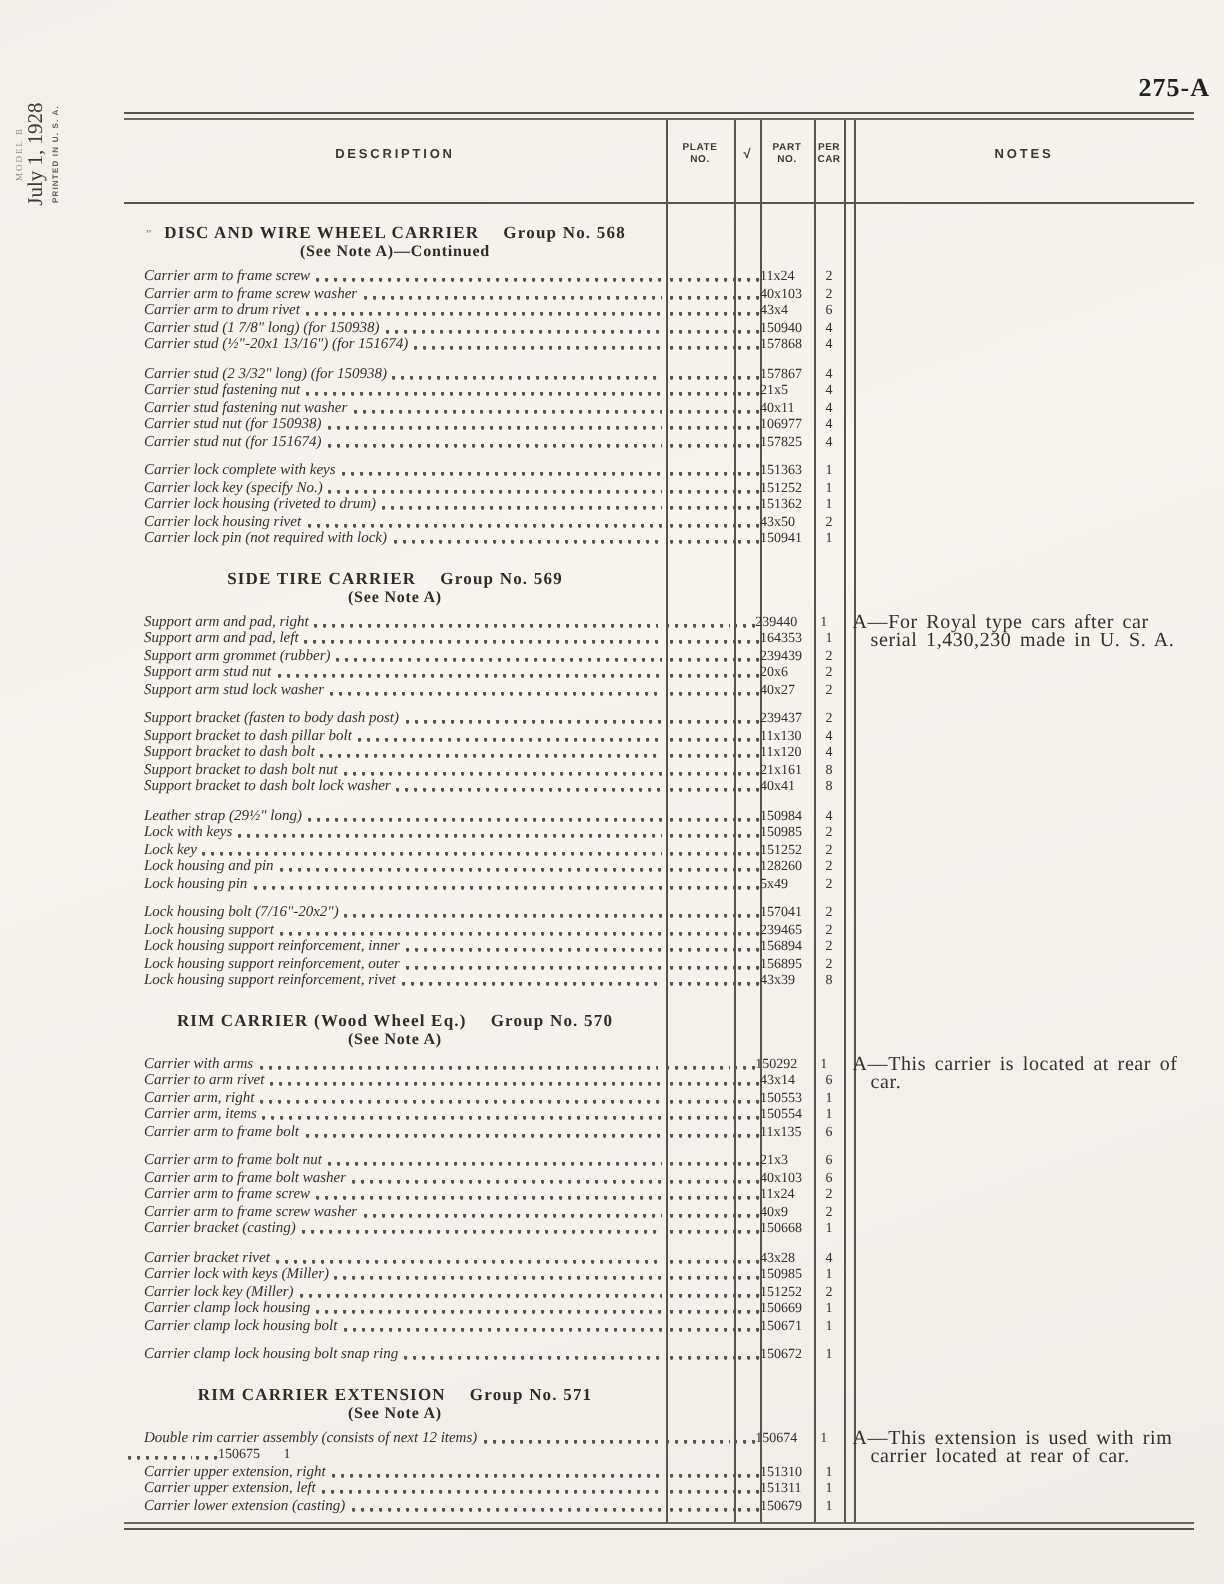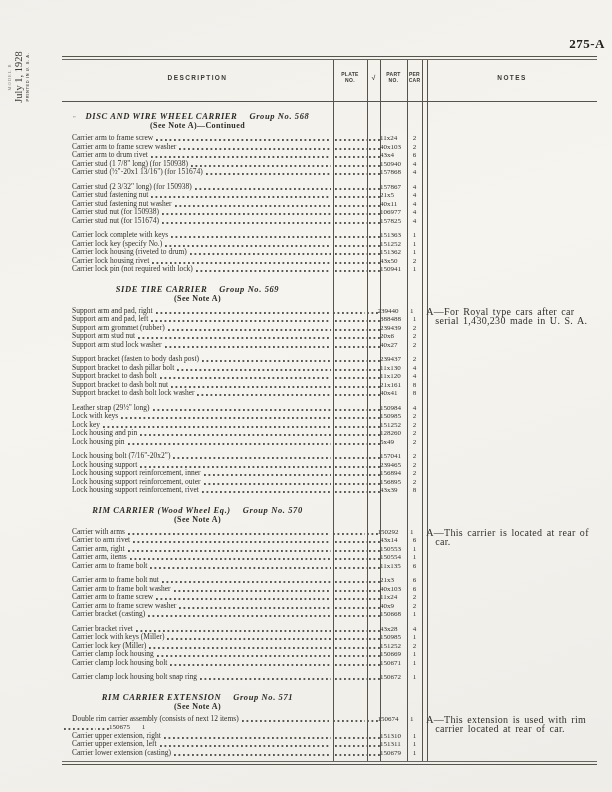--- a/index.html
+++ b/index.html
@@ -46,27 +46,27 @@
   .h-plate span{display:block;}
   .h-check{position:absolute;left:305px;top:14px;width:13px;text-align:center;font-size:6.5px;}
   .h-part{position:absolute;left:318px;top:11px;width:27px;text-align:center;font-size:5px;letter-spacing:0.3px;line-height:6px;}
   .h-part span{display:block;}
   .h-per{position:absolute;left:345px;top:11px;width:15px;text-align:center;font-size:5px;letter-spacing:0.2px;line-height:6px;}
   .h-per span{display:block;}
   .h-notes{position:absolute;left:365px;top:14px;width:170px;text-align:center;font-size:6.5px;letter-spacing:1.4px;}
   
   .tbody{position:absolute;top:44px;left:0;width:535px;}
   .sec-head{margin:10px 0 4px 0;width:271px;text-align:center;font-weight:bold;color:#2e2c27;}
-  .sec-title{font-size:8.5px;line-height:10px;letter-spacing:0.6px;font-style:italic;}
+  .sec-title{font-size:8.5px;line-height:10px;letter-spacing:0.6px;}
   .sec-no{margin-left:12px;}
   .sec-sub{font-size:8px;line-height:9px;letter-spacing:0.4px;}
   .block{margin-top:6px;}
   .block.first{margin-top:0;}
   .row{display:flex;height:8.5px;line-height:8.5px;font-size:7.5px;color:#33312c;}
-  .c-desc{width:271px;display:flex;}
+  .c-desc{width:271px;display:flex;font-style:italic;}
   .d-text{white-space:nowrap;padding-left:10px;}
   .dots{
     flex:1;margin:0 2px 0 3px;
     background-image:radial-gradient(circle at 0.8px 0.8px,#5a574f 0.8px,transparent 1px);
     background-size:4.5px 1.8px;background-repeat:repeat-x;
     background-position:0 calc(100% - 1.5px);
   }
   .dots2{
     background-image:radial-gradient(circle at 0.8px 0.8px,#5a574f 0.8px,transparent 1px);
     background-size:4.5px 1.8px;background-repeat:repeat-x;
@@ -311,21 +311,21 @@
             <div class="c-qty">1</div>
             <div class="c-notes note-text">A—For Royal type cars after car serial 1,430,230 made in U. S. A.</div>
           </div>
           <div class="row">
             <div class="c-desc">
               <span class="d-text">Support arm and pad, left</span>
               <div class="dots"></div>
             </div>
             <div class="c-plate dots2"></div>
             <div class="c-check dots2"></div>
-            <div class="c-part">388488</div>
+            <div class="c-part">164353</div>
             <div class="c-qty">1</div>
             <div class="c-notes"></div>
           </div>
           <div class="row">
             <div class="c-desc">
               <span class="d-text">Support arm grommet (rubber)</span>
               <div class="dots"></div>
             </div>
             <div class="c-plate dots2"></div>
             <div class="c-check dots2"></div>

